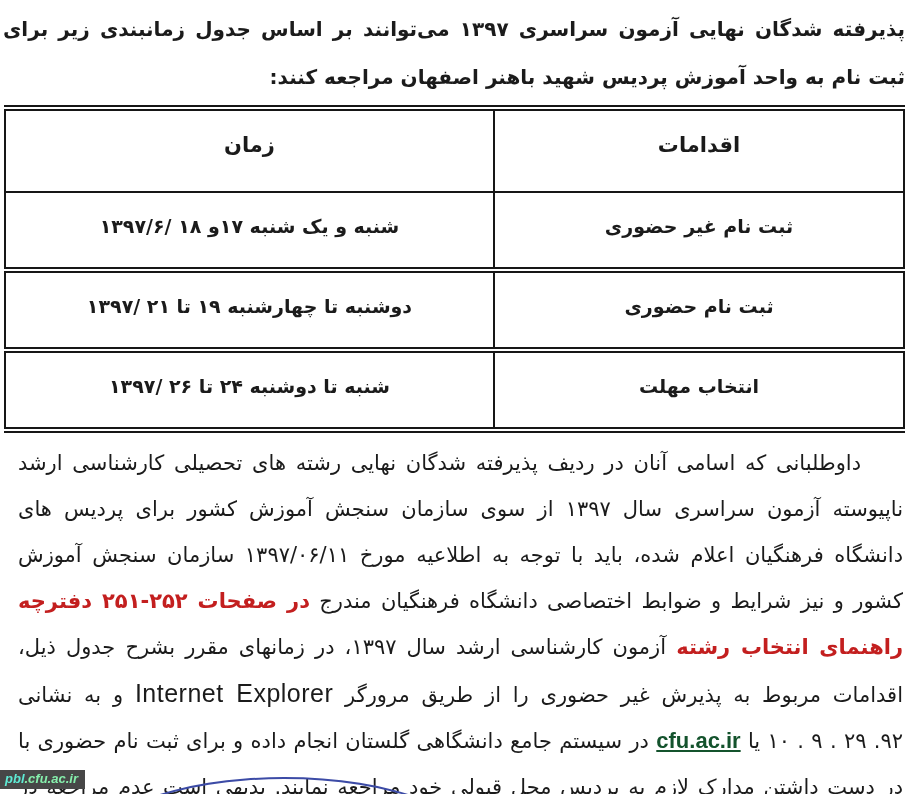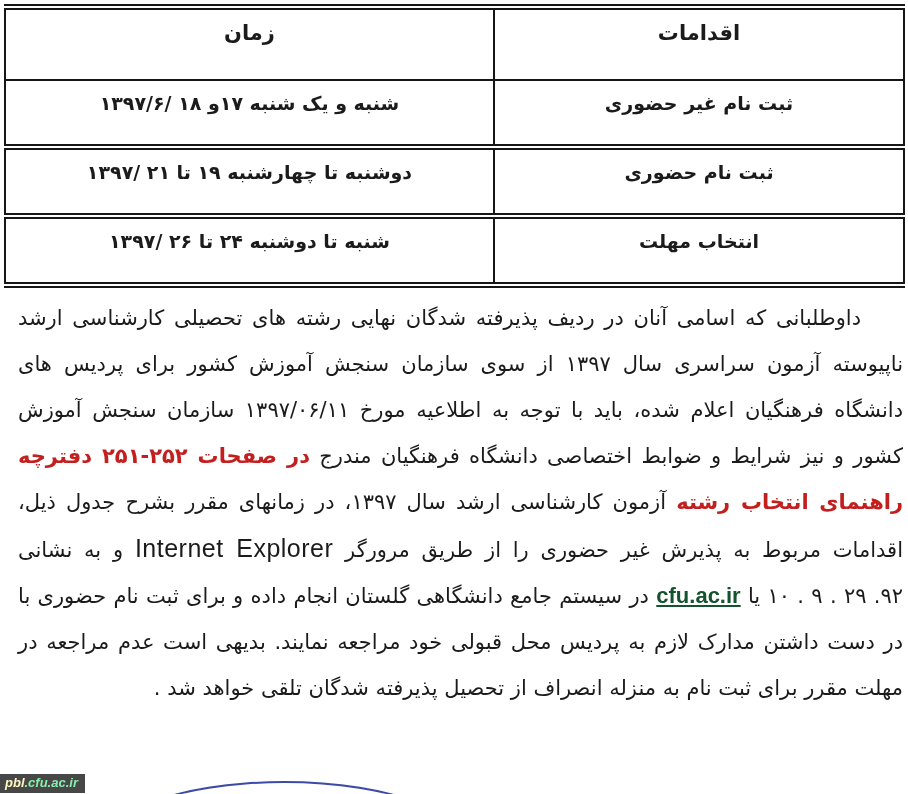--- a/index.html
+++ b/index.html
@@ -18,21 +18,21 @@
   table.sched{
     width:901px;margin:4px auto 0 auto;border-collapse:collapse;table-layout:fixed;
     border-top:6px double #161616;border-bottom:6px double #161616;
     border-left:2px solid #161616;border-right:2px solid #161616;
   }
   table.sched col.c-act{width:45.5%;}
   table.sched col.c-time{width:54.5%;}
   table.sched th,table.sched td{
     border-right:2px solid #161616;border-left:2px solid #161616;
     vertical-align:top;text-align:center;
-    font-weight:bold;padding:11px 6px 0 6px;
+    font-weight:bold;padding:22px 6px 0 6px;
   }
   table.sched thead th{height:58px;font-size:21px;border-bottom:2px solid #161616;}
   table.sched tbody td{height:52px;font-size:19px;}
   table.sched tbody tr + tr td{border-top:6px double #161616;}
   
   .body-par{
     margin:0;padding:7px 5px 0 18px;
     font-size:21px;line-height:46px;text-align:justify;
     text-indent:42px;
   }
@@ -43,34 +43,35 @@
     font-size:22px;font-weight:bold;text-decoration:underline;color:#14532d;
   }
   .nums{white-space:nowrap;margin-top:20px;}
   
   .badge{
     position:absolute;left:0;bottom:5px;direction:ltr;
     background:#474747;padding:1px 7px 2px 5px;
     font-family:"Liberation Sans","DejaVu Sans",sans-serif;
     font-style:italic;font-weight:bold;font-size:13px;line-height:16px;
   }
-  .badge .b1{color:#fef9c3;}
+  .badge .b1{color:#5eead4;}
   .badge .b2{color:#86efac;}
   
   .stamp{
     position:absolute;left:86px;top:777px;width:392px;height:150px;
     border:2.5px solid #3c4ba6;border-radius:50%;
     background:transparent;
   }
 </style>
 </head>
 <body>
 
 <div class="page">
 
+  <p class="intro">پذیرفته شدگان نهایی آزمون سراسری ۱۳۹۷ می‌توانند بر اساس جدول زمانبندی زیر برای ثبت نام به واحد آموزش پردیس شهید باهنر اصفهان مراجعه کنند:</p>
 
   <table class="sched">
     <colgroup>
         <col class="c-act">
         <col class="c-time">
       </colgroup>
     <thead>
       <tr>
         <th>اقدامات</th>
         <th>زمان</th>

